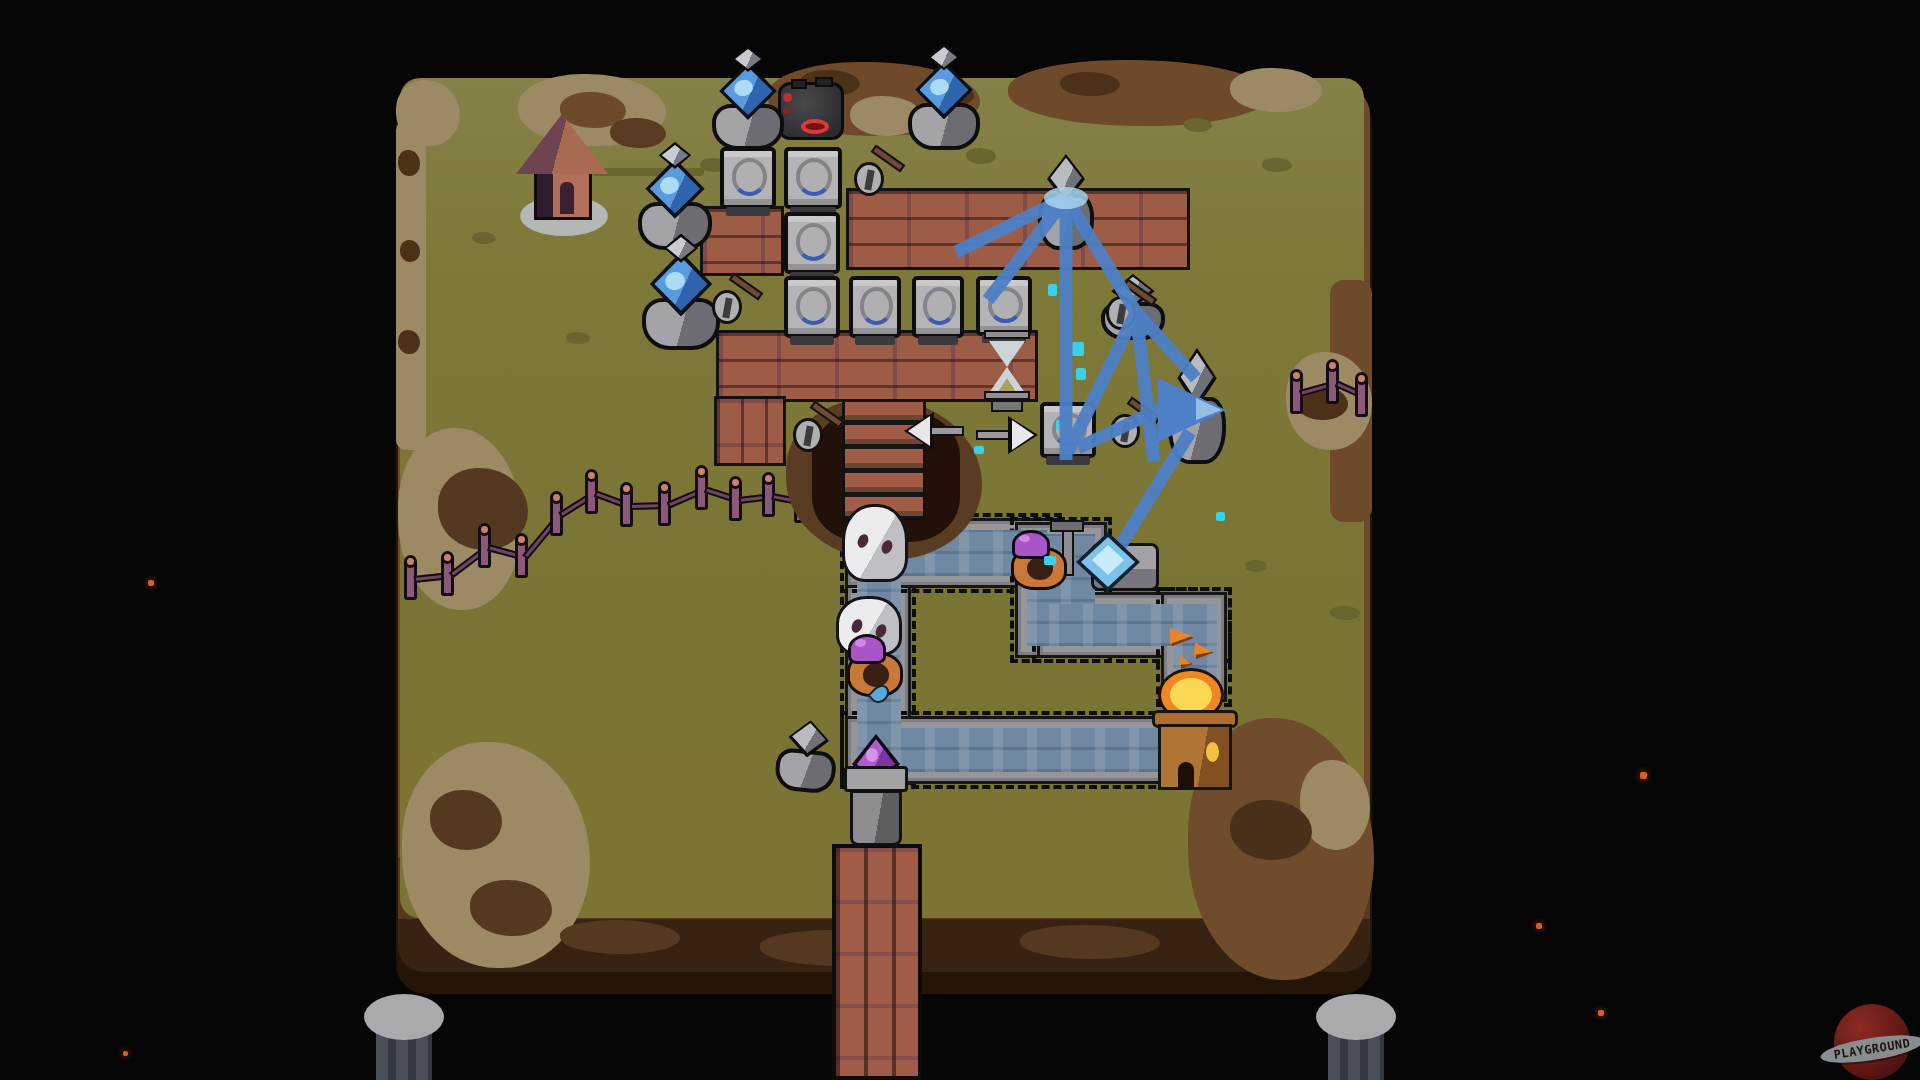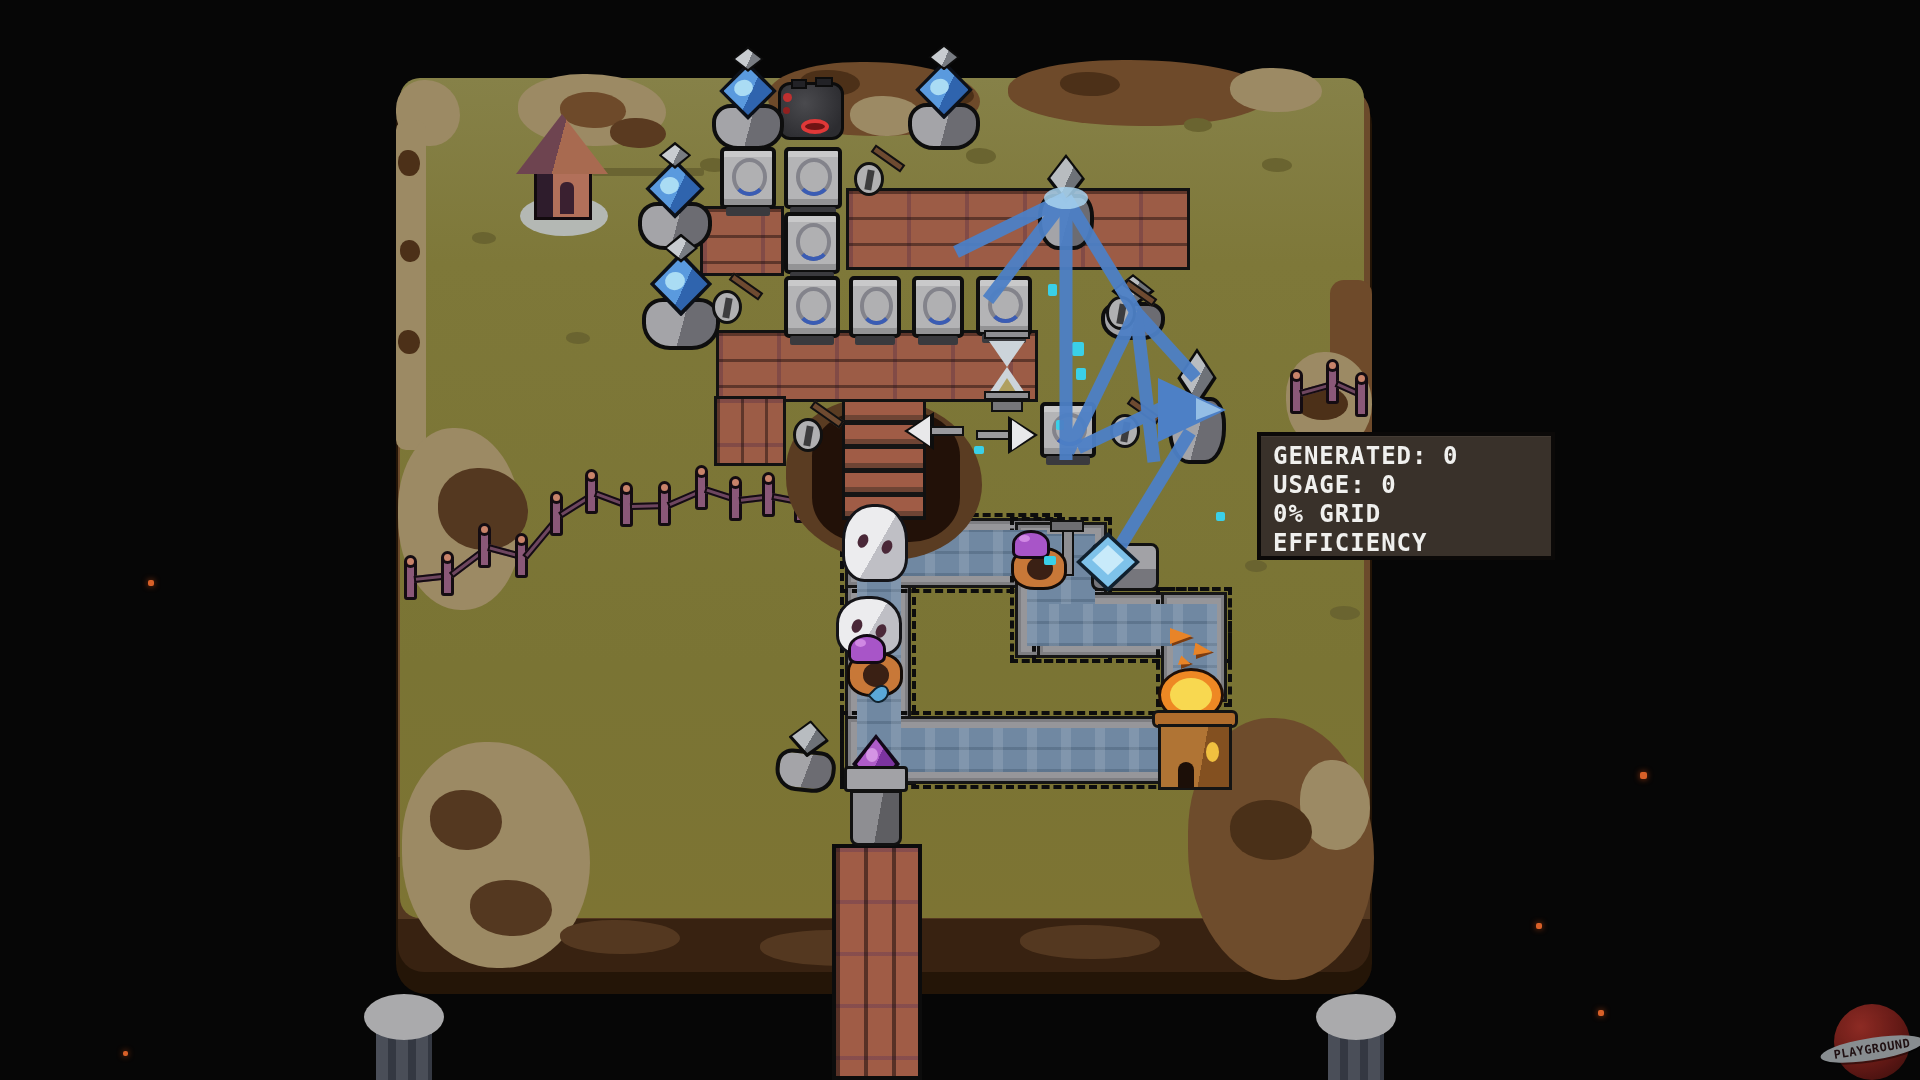--- a/index.html
+++ b/index.html
@@ -425,26 +425,20 @@
     <polygon points="1158,378 1226,410 1158,442" fill="#4d80c6"></polygon>
     <polygon points="1196,398 1222,410 1196,420" fill="#9cc4e8" opacity="0.9"></polygon>
     <ellipse cx="1066" cy="198" rx="22" ry="11" fill="#a8d4f0" opacity="0.85"></ellipse>
     <g>
       <polygon points="1108,532 1140,562 1108,592 1076,562" fill="#10202e"></polygon>
       <polygon points="1108,537 1135,562 1108,587 1081,562" fill="#7ec2ea"></polygon>
       <polygon points="1108,545 1124,560 1108,575 1092,560" fill="#c8eafa"></polygon>
     </g>
   </svg>
 
-  <div class="e tooltip">
-    <div>GENERATED: 0</div>
-    <div>USAGE: 0</div>
-    <div>0% GRID</div>
-    <div>EFFICIENCY</div>
-  </div>
 
   <div class="e logo">
     <div class="logo-sphere"></div>
     <div class="logo-band">
       <span>PLAYGROUND</span>
     </div>
   </div>
 </div>
 
 </body></html>

